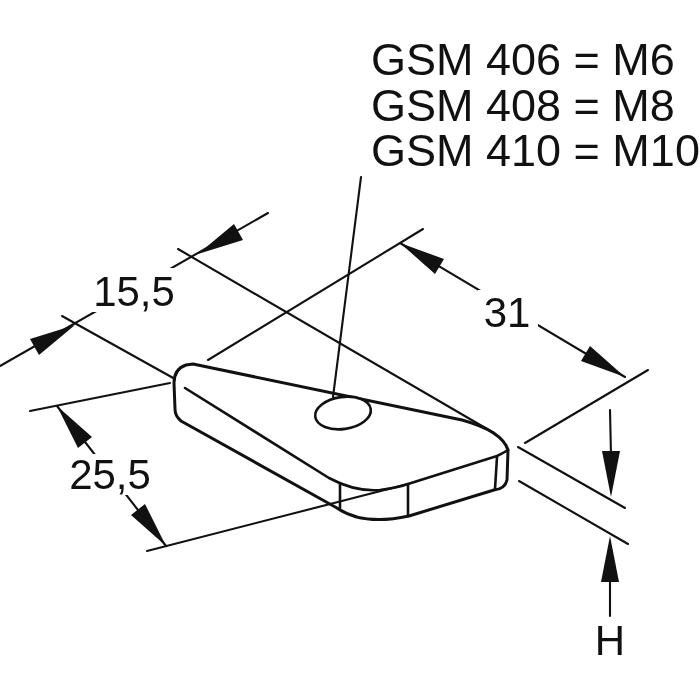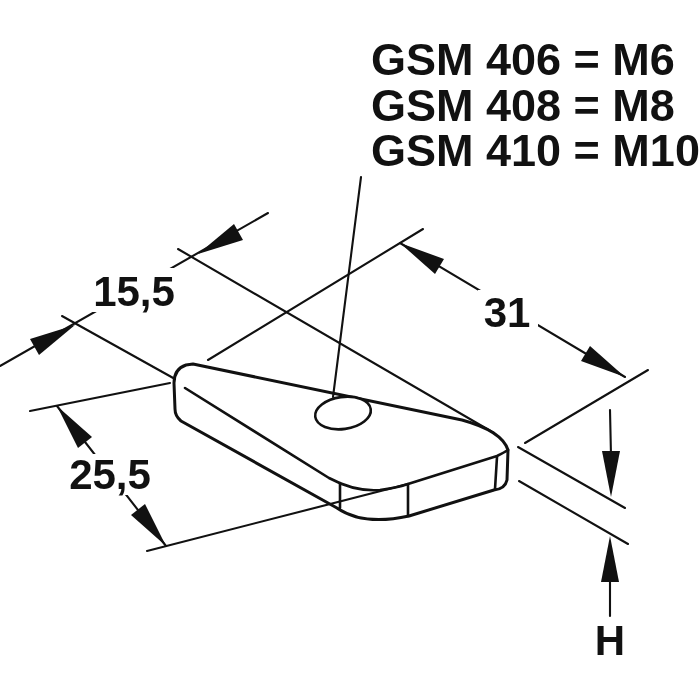--- a/index.html
+++ b/index.html
@@ -2,21 +2,21 @@
 <html><head>
 <meta charset="utf-8">
 <style>
   html,body{margin:0;padding:0;}
   body{
     width:700px;height:700px;
     background:#ffffff;
     font-family:"Liberation Sans", sans-serif;
     overflow:hidden;
   }
-  .drawing-wrap{width:564px;height:700px;position:relative;font-weight:bold;}
+  .drawing-wrap{width:564px;height:700px;position:relative;}
   svg{display:block;}
   .outline{fill:none;stroke:#111111;stroke-width:3;stroke-linejoin:round;stroke-linecap:round;}
   .edge{fill:none;stroke:#111111;stroke-width:2.6;stroke-linejoin:round;stroke-linecap:round;}
   .dimline{fill:none;stroke:#111111;stroke-width:2.1;stroke-linecap:round;}
   .arrow{fill:#111111;stroke:none;}
   .mask{fill:#ffffff;stroke:none;}
   .dimtext{font-family:"Liberation Sans",sans-serif;font-size:42px;fill:#111111;}
   .notetext{font-family:"Liberation Sans",sans-serif;font-size:45px;fill:#111111;}
 </style>
 </head>

